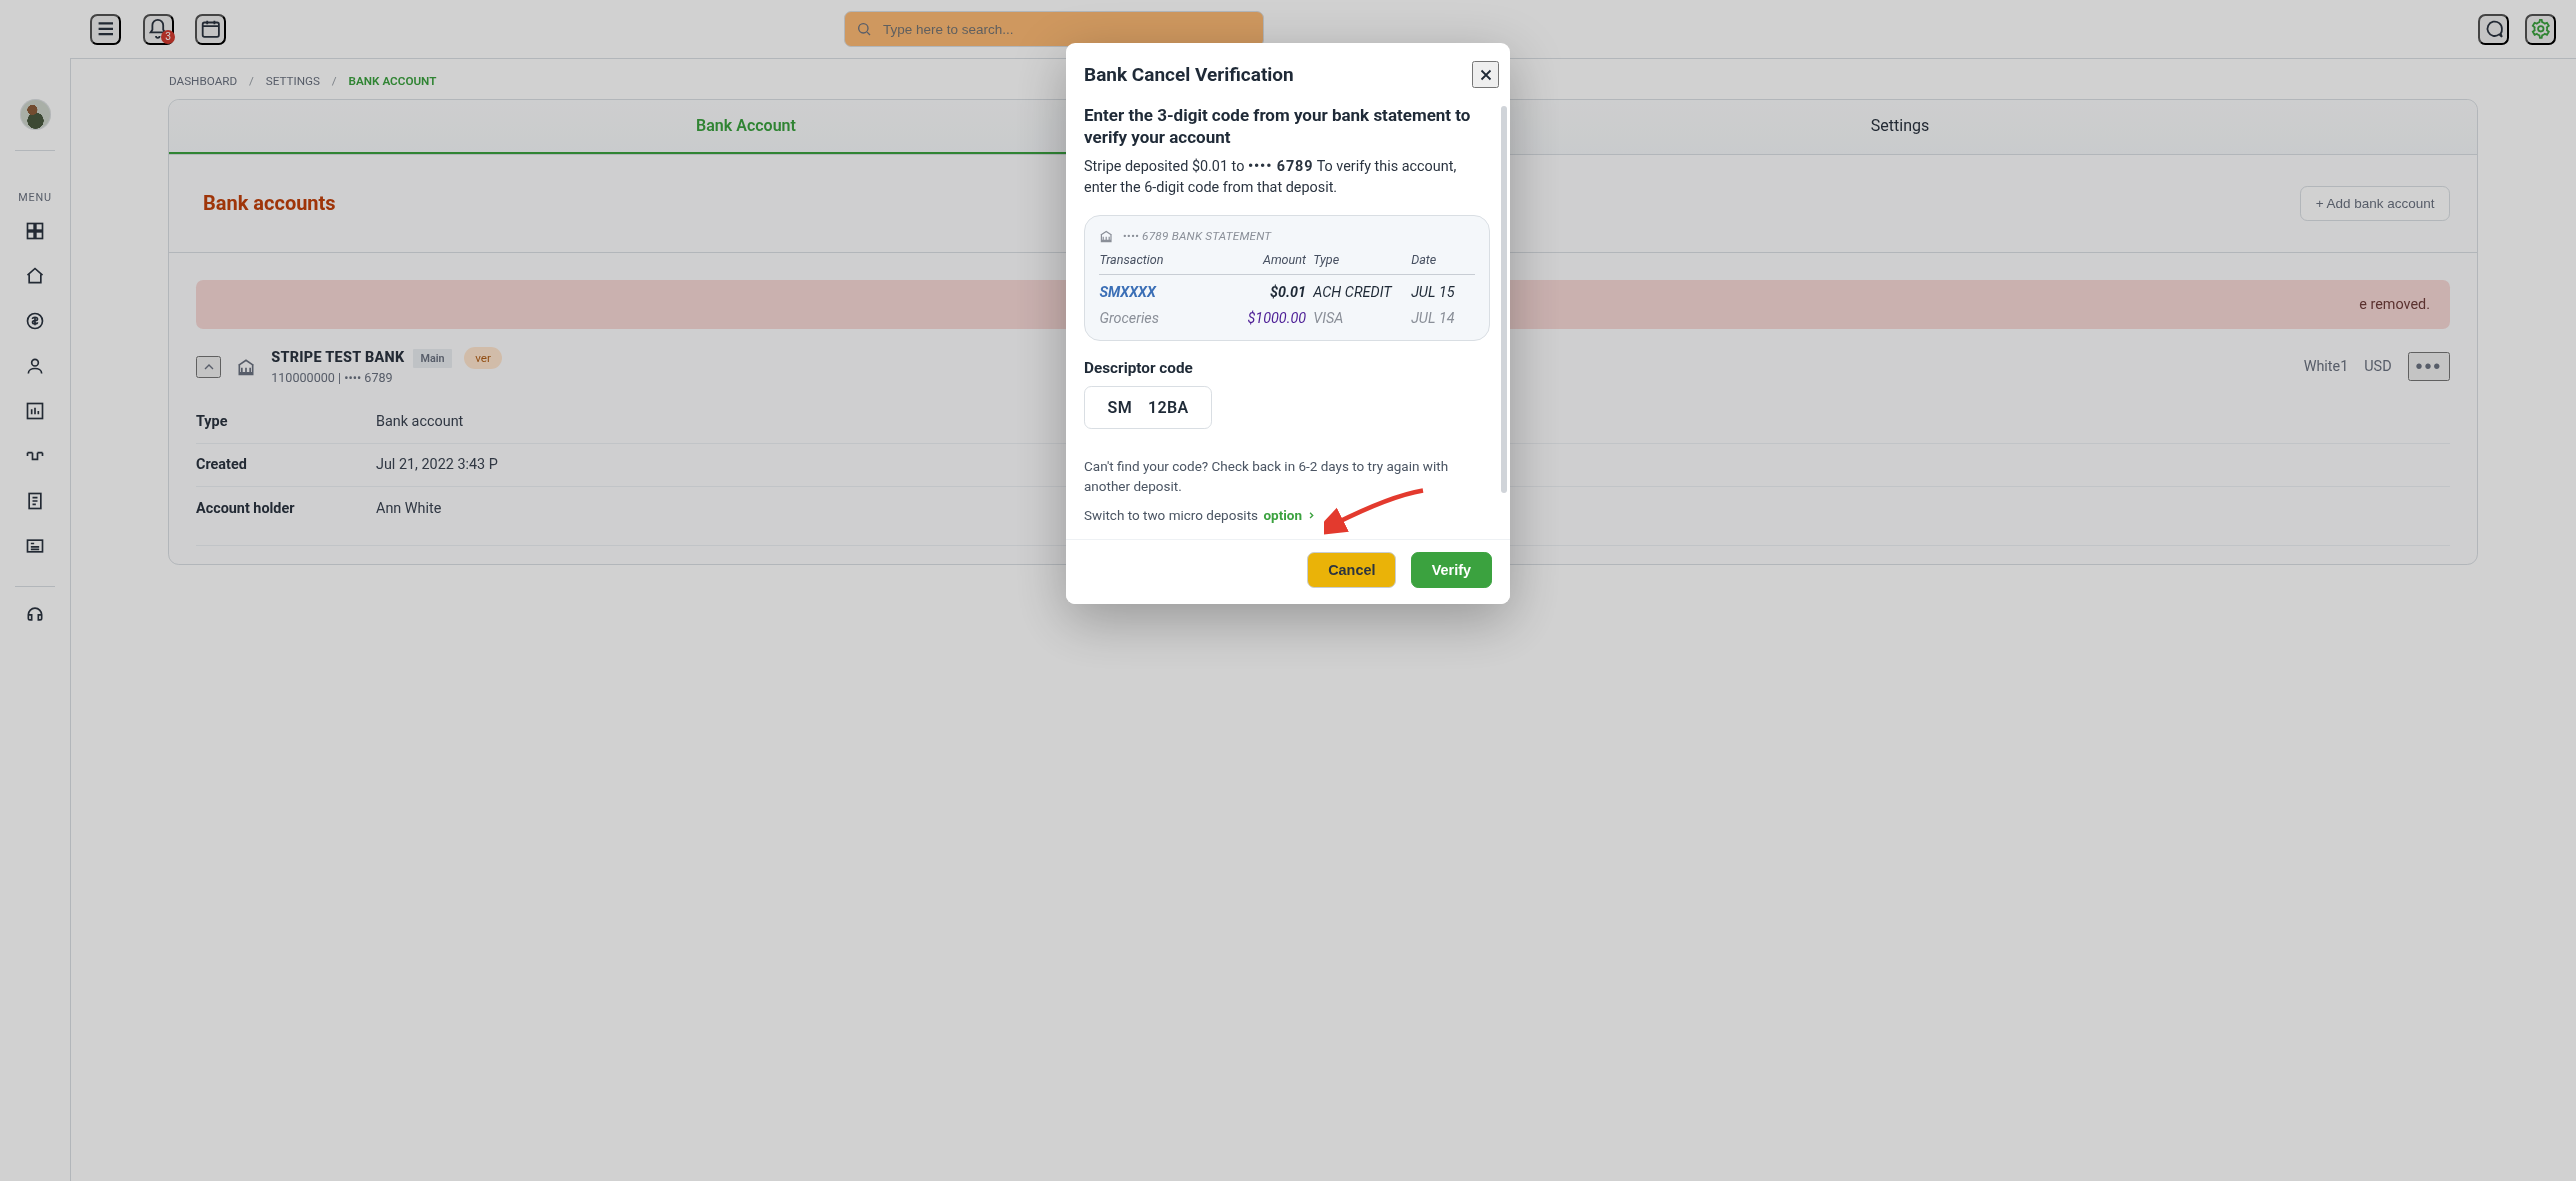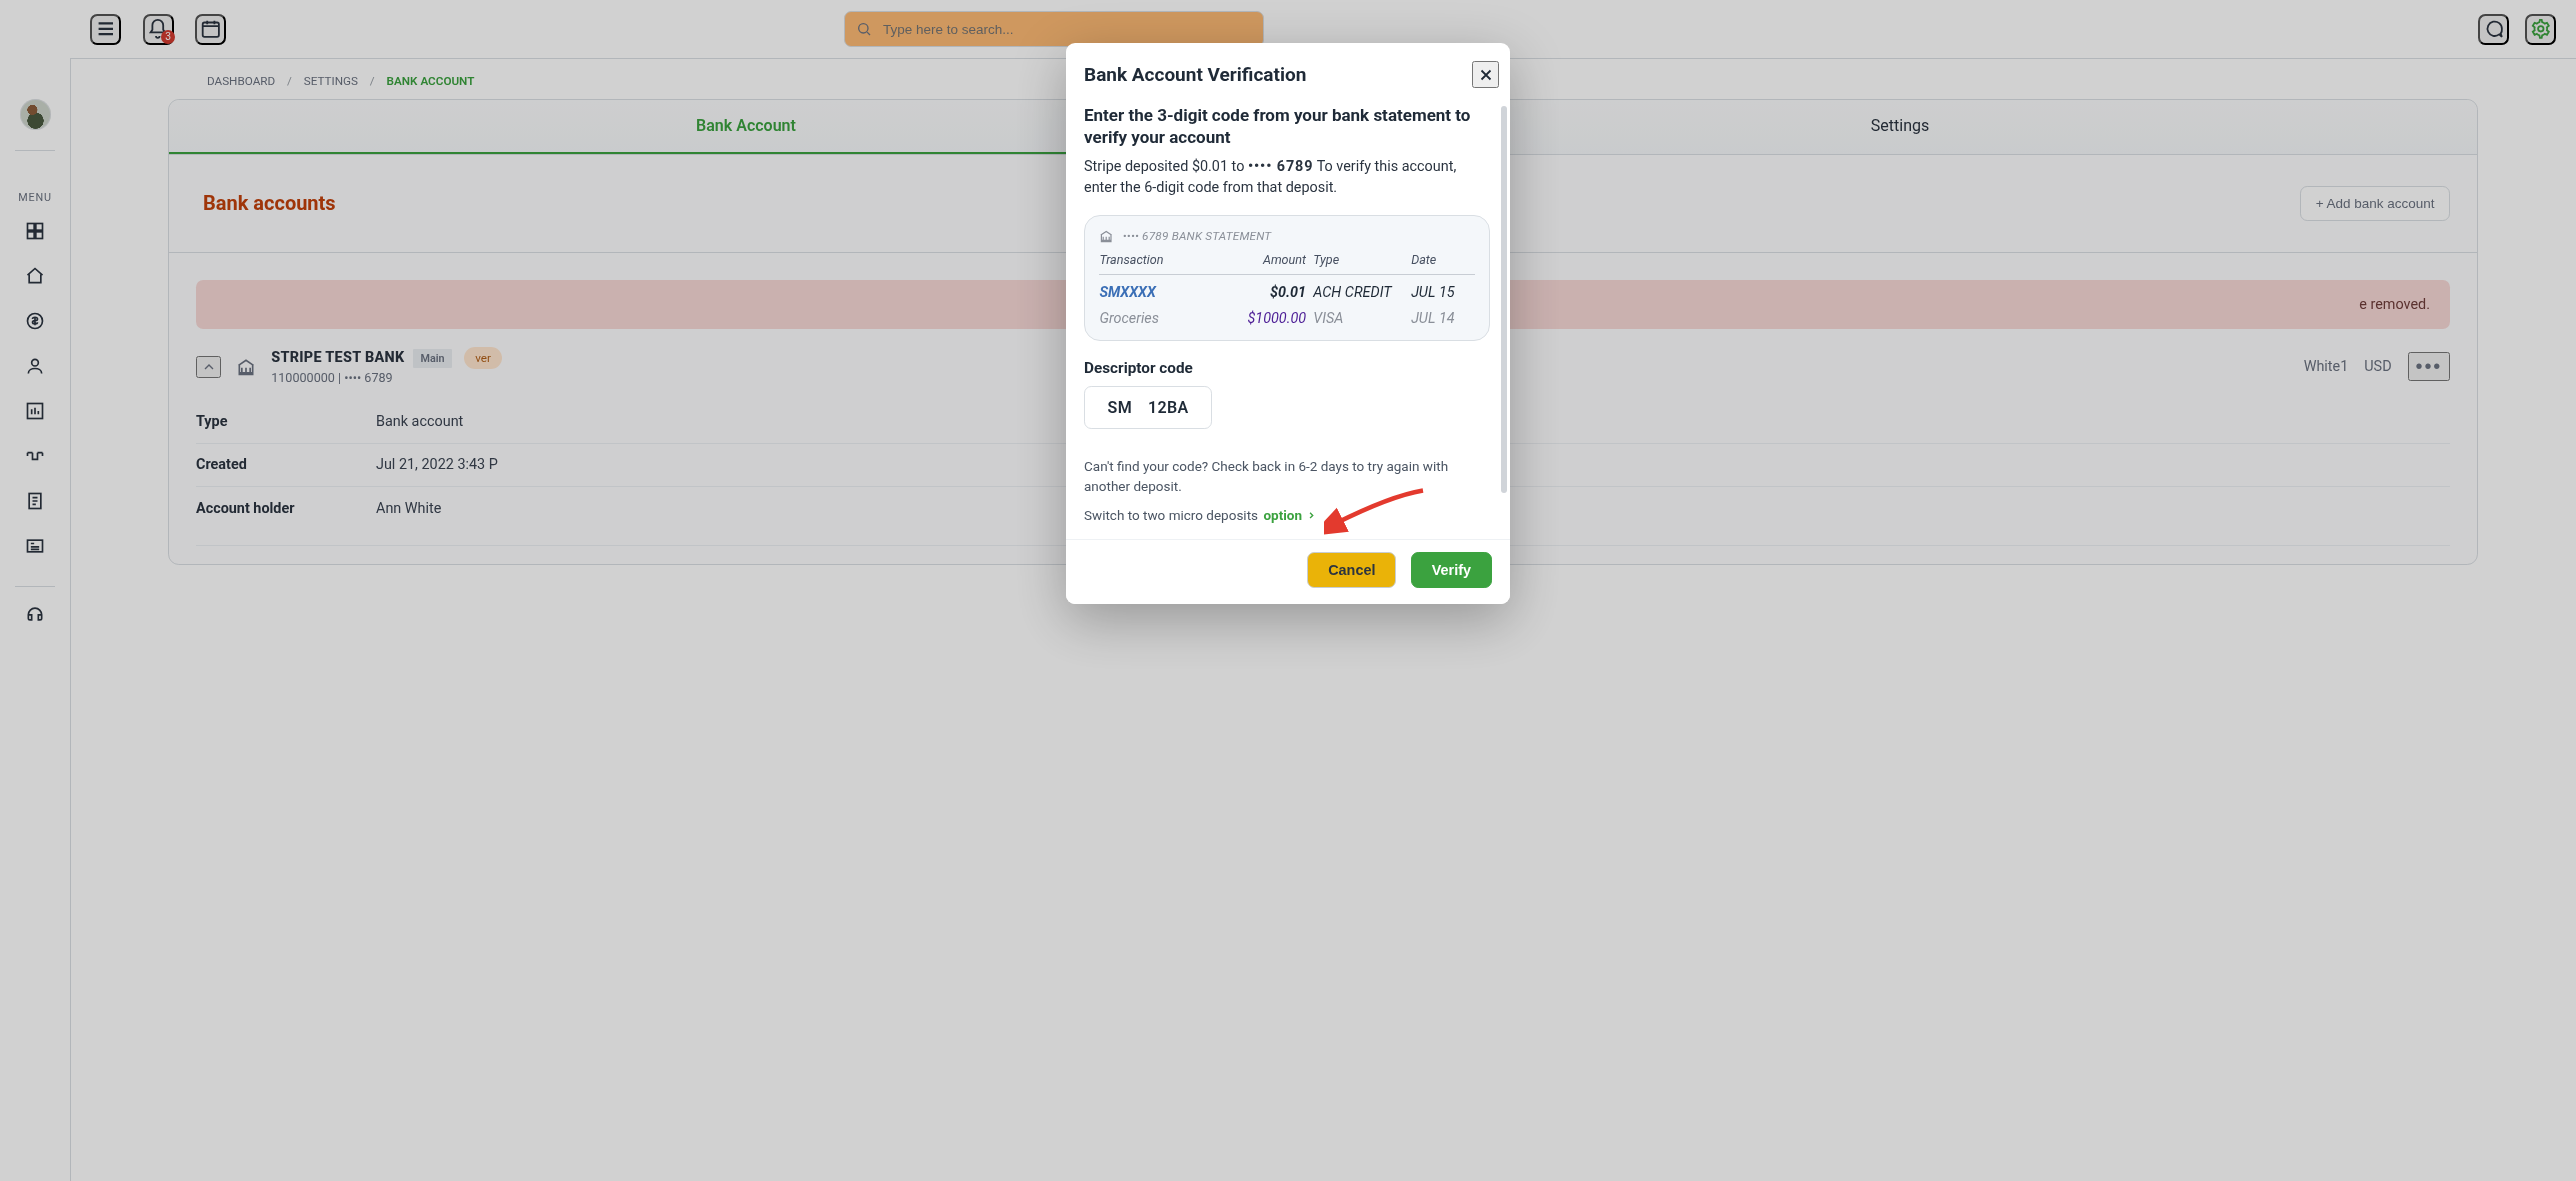--- a/index.html
+++ b/index.html
@@ -61,21 +61,21 @@
     display:flex;align-items:center;gap:9px;color:#6b7280;padding:0 10.8px;background:#fdba74;
   }
   .top-right{margin-left:auto;display:flex;gap:16px;align-items:center;}
   .gear-green{color:#3BA23F}
 
   
   .page{
     position:fixed;left:70px;right:0;top:58px;bottom:0;overflow:auto;z-index:10;
     display:flex;flex-direction:column;align-items:center;padding:16px 99px 54px 99px;
   }
-  .breadcrumbs{align-self:flex-start;color:#6b7280;font-size:11.7px;margin-bottom:10.8px;margin-left:38px;}
+  .breadcrumbs{align-self:flex-start;color:#6b7280;font-size:11.7px;margin-bottom:10.8px;}
   .breadcrumbs .sep{margin:0 9px;color:#9aa0a7;}
   .breadcrumbs .active{color:var(--accent);font-weight:600;}
   .card{
     width:100%;background:#FDFDFE;border:0.9px solid var(--border);border-radius:10.8px;
   }
   .tabs{
     display:flex;align-items:stretch;border-bottom:0.9px solid var(--border);
     background:linear-gradient(#fbfcfd,#f6f8fa);
     border-top-left-radius:10.8px;border-top-right-radius:10.8px;
   }
@@ -370,21 +370,21 @@
     </div>
     <div class="page-divider"></div>
   </section>
 </main>
 
 <div class="backdrop"></div>
 
 <div class="modal">
   <div class="modal-body-scroll">
     <div class="modal-head">
-      <div class="modal-title">Bank Account Verification</div>
+      <div class="modal-title">Bank Cancel Verification</div>
       <button class="close">
         <span>
             <svg width="18" height="18" viewBox="0 0 24 24" fill="none" stroke="currentColor" stroke-width="2.4">
               <path d="M6 6l12 12M18 6L6 18"></path>
             </svg>
           </span>
       </button>
     </div>
     <div class="modal-body">
       <div class="h2">Enter the 3-digit code from your bank statement to verify your account</div>

